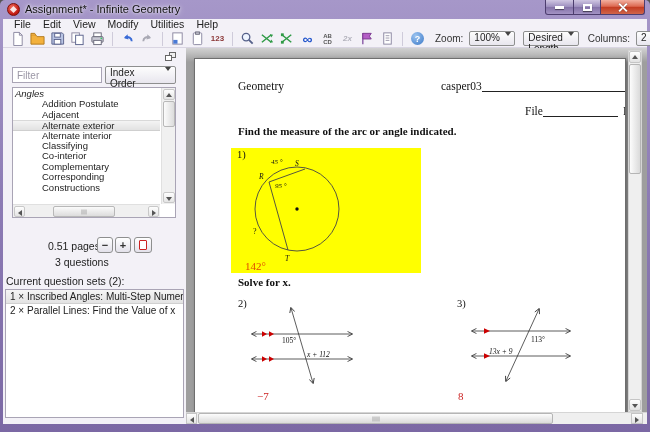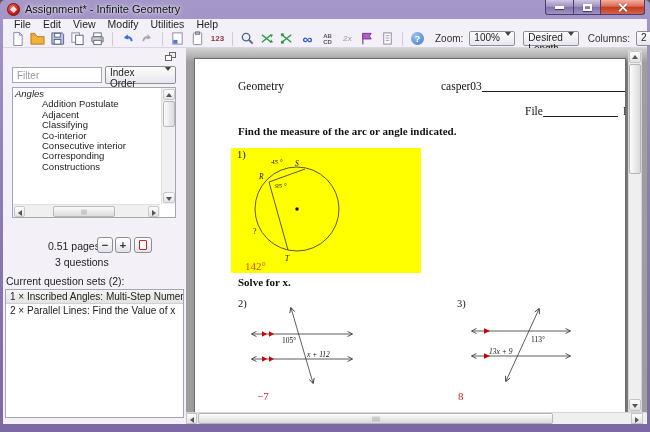--- a/index.html
+++ b/index.html
@@ -319,23 +319,25 @@
     <div id="order-combo" class="combo">
         <span>Index Order</span>
         <span class="arrow"></span>
       </div>
 
     <div id="topic-list">
       <div class="topic-rows">
         <div class="topic-row cat">Angles</div>
         <div class="topic-row">Addition Postulate</div>
         <div class="topic-row">Adjacent</div>
+        <div class="topic-row sel">Alternate exterior</div>
+        <div class="topic-row">Alternate interior</div>
         <div class="topic-row">Classifying</div>
         <div class="topic-row">Co-interior</div>
-        <div class="topic-row">Consecutive interior</div>
+        <div class="topic-row">Complementary</div>
         <div class="topic-row">Corresponding</div>
         <div class="topic-row">Constructions</div>
       </div>
       <div class="vscroll">
         <div class="up">
             <div class="tri-up"></div>
           </div>
         <div class="vthumb" style="top:13px; height:26px;"></div>
         <div class="dn">
             <div class="tri-dn"></div>

